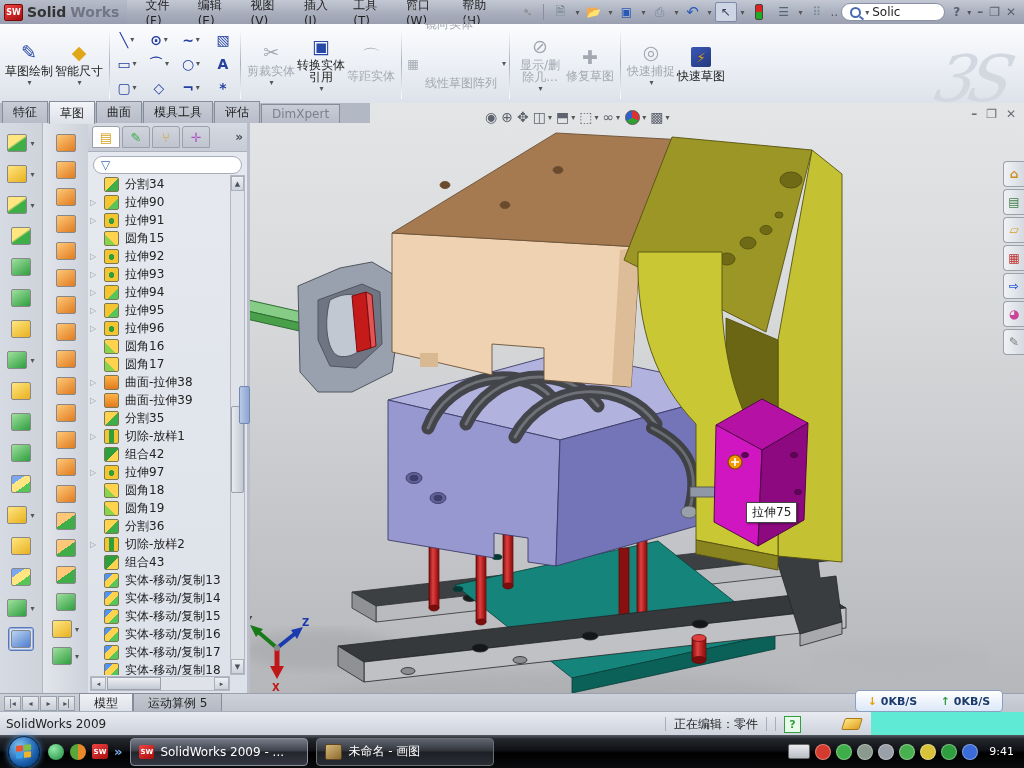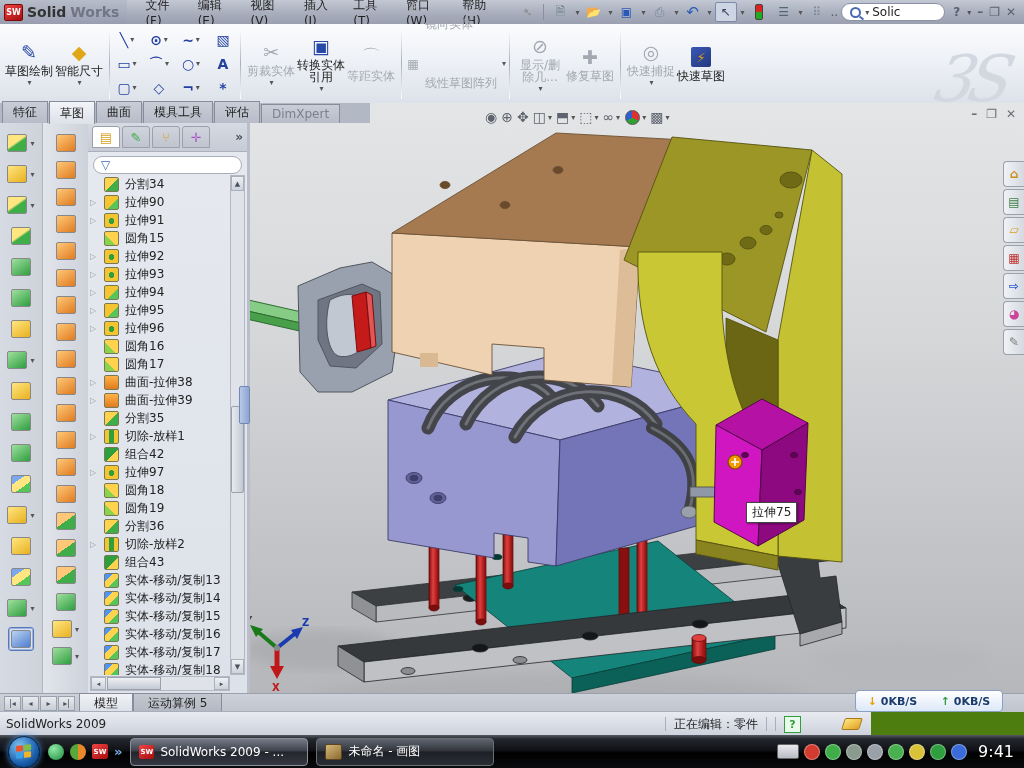--- a/index.html
+++ b/index.html
@@ -1,16 +1,16 @@
 <!DOCTYPE html>
 <html><head>
 <meta charset="utf-8">
 <style>
   html,body{margin:0;padding:0;background:#000;}
-  .app{position:relative;width:1024px;height:768px;overflow:hidden;font-family:"DejaVu Sans","Liberation Sans",sans-serif;font-size:12px;color:#222;background:#4d7c0f;}
+  .app{position:relative;width:1024px;height:768px;overflow:hidden;font-family:"DejaVu Sans","Liberation Sans",sans-serif;font-size:12px;color:#222;background:#5eead4;}
   
   .titlebar{position:absolute;left:0;top:0;width:1024px;height:24px;display:flex;align-items:center;background:linear-gradient(180deg,#c3c8d4 0%,#a8aebc 55%,#9aa0b0 100%);border-bottom:1px solid #7e8494;}
   .logo{display:flex;align-items:center;gap:4px;padding:0 8px 0 4px;height:100%;background:linear-gradient(180deg,#b7bcc9,#989eb0);}
   .logo .cube{width:17px;height:15px;background:linear-gradient(145deg,#e44,#a80d0d);color:#fff;font-weight:bold;font-size:8px;display:flex;align-items:center;justify-content:center;border:1px solid #7a0a0a;border-radius:2px;}
   .logo b{font-size:14px;color:#333;}
   .logo i{font-size:14px;color:#707684;font-style:normal;font-weight:bold;}
   .menus{display:flex;gap:2px;padding-left:10px;}
   .menus span{padding:3px 8px;cursor:default;}
   .stdbar{display:flex;align-items:center;gap:3px;margin-left:10px;flex:1;}
   .ticon{width:20px;height:18px;display:flex;align-items:center;justify-content:center;font-size:12px;border:1px solid transparent;border-radius:2px;}
@@ -118,21 +118,21 @@
   .qlic{width:16px;height:16px;border-radius:50%;}
   .qlsw{width:16px;height:15px;border-radius:2px;background:linear-gradient(145deg,#e44,#a80d0d);color:#fff;font-size:7px;font-weight:bold;display:flex;align-items:center;justify-content:center;}
   .qlchev{color:#7ab0e8;font-weight:bold;font-size:13px;}
   .tbtask{display:flex;align-items:center;gap:6px;width:160px;height:26px;margin-right:8px;padding:0 8px;border:1px solid #6a6d72;border-radius:4px;background:linear-gradient(180deg,#606570 0%,#32353c 45%,#1e2026 50%,#2a2d34 100%);color:#fff;font-size:12px;white-space:nowrap;overflow:hidden;}
   .tbtask.active2{background:linear-gradient(180deg,#757b88 0%,#3e424c 45%,#24262e 50%,#343842 100%);border-color:#8a8f98;}
   .tbtask .swic{width:15px;height:14px;flex:none;border-radius:2px;background:linear-gradient(145deg,#e44,#a80d0d);color:#fff;font-size:7px;font-weight:bold;display:flex;align-items:center;justify-content:center;}
   .tbtask .paintic{width:15px;height:14px;flex:none;border-radius:2px;background:linear-gradient(145deg,#d8b878,#8a6a30);border:1px solid #5a4520;}
   .tray{margin-left:auto;display:flex;align-items:center;gap:5px;padding-right:10px;}
   .kbd{width:20px;height:13px;background:linear-gradient(180deg,#e8eaee,#b8bcc4);border:1px solid #666;border-radius:2px;}
   .tico{width:14px;height:14px;border-radius:50%;border:1px solid rgba(255,255,255,.35);}
-  .clock{color:#fff;font-size:16px;padding-left:6px;}
+  .clock{color:#fff;font-size:11px;padding-left:6px;}
   .dim-label{color:#a3a8b1;margin-top:39px;}
 </style>
 </head>
 <body>
 
 <div class="app">
 
   <div class="titlebar">
     <div class="logo">
       <span class="cube">SW</span>

